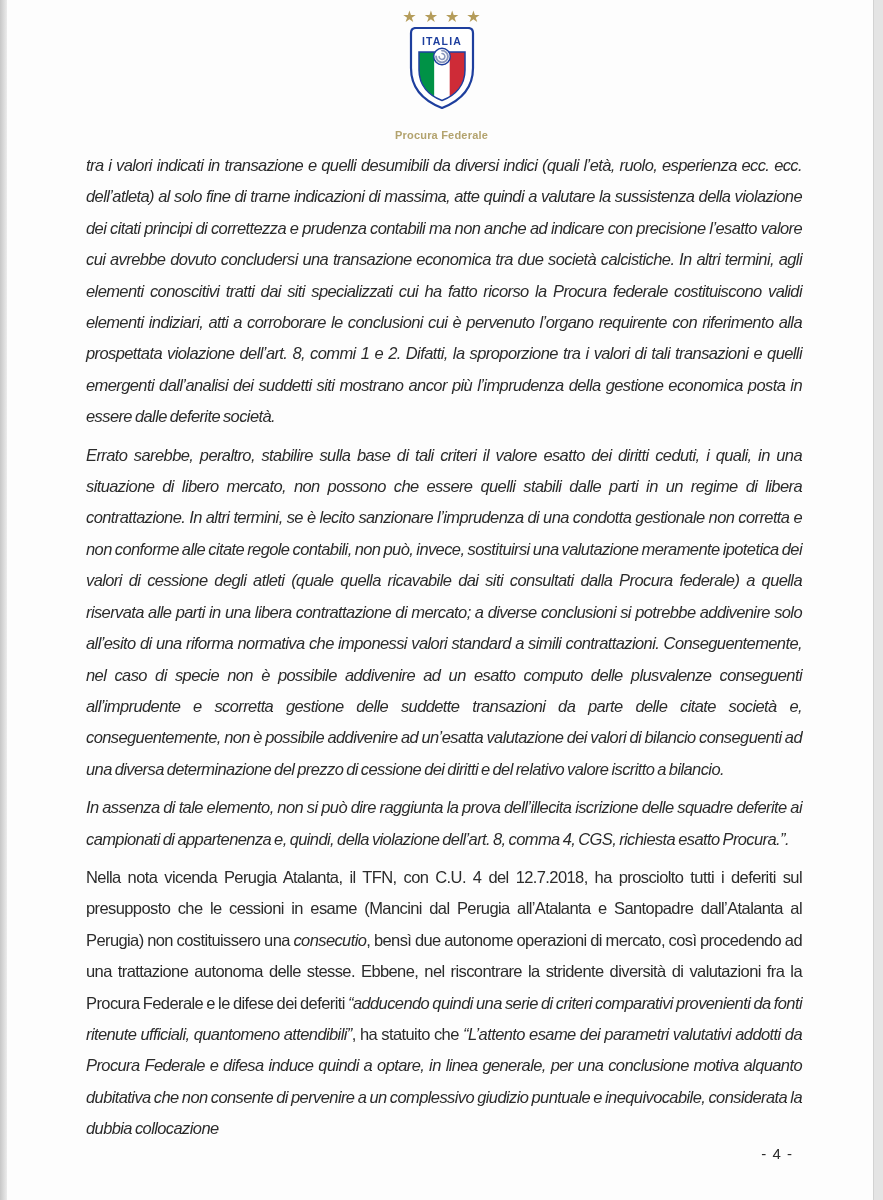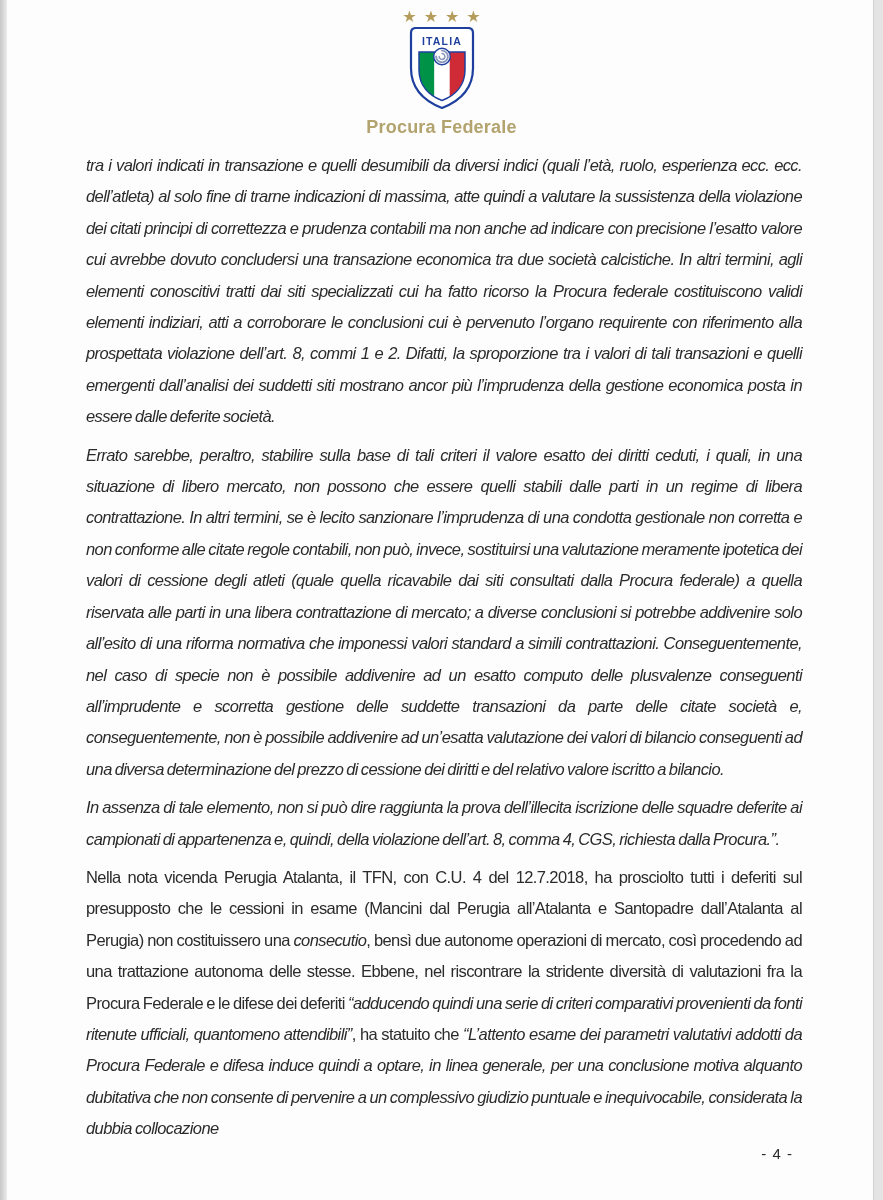--- a/index.html
+++ b/index.html
@@ -20,22 +20,22 @@
     background: #e4e4e4; border-left: 1px solid #d2d2d2;
   }
   .header {
     position: absolute; top: 8px; left: 0; width: 100%;
     display: flex; flex-direction: column; align-items: center;
   }
   .stars { display: flex; gap: 7px; height: 18px; line-height: 18px; }
   .star { font-size: 16px; }
   .crest { width: 66px; height: 82px; margin-top: 1px; }
   .subtitle {
-    margin-top: 8px;
-    font-size: 18px;
+    margin-top: 20px;
+    font-size: 11px;
     font-weight: 700;
     letter-spacing: 0.2px;
   }
   .body-text {
     position: absolute; left: 82px; top: 150px; width: 720px;
     color: #2b2b2b;
     font-size: 16.5px;
   }
   .body-text p {
     margin: 0 0 7px 4px;
@@ -85,19 +85,19 @@
       <path d="M33,23.6 a5.9,5.9 0 1 1 -5.9,5.9" fill="none" stroke-width="1.9" stroke-linecap="round" stroke="#8a97bd"></path>
       <path d="M33,26.6 a2.9,2.9 0 1 1 -2.9,2.9" fill="none" stroke-width="1.5" stroke-linecap="round" stroke="#8a97bd"></path>
     </svg>
 
     <div class="subtitle" style="color: rgb(179, 163, 110);">Procura Federale</div>
   </header>
 
   <main class="body-text" style="color: rgb(43, 43, 43);">
       <p><span class="seg seg-italic">tra i valori indicati in transazione e quelli desumibili da diversi indici (quali l’età, ruolo, esperienza ecc. ecc. dell’atleta) al solo fine di trarne indicazioni di massima, atte quindi a valutare la sussistenza della violazione dei citati principi di correttezza e prudenza contabili ma non anche ad indicare con precisione l’esatto valore cui avrebbe dovuto concludersi una transazione economica tra due società calcistiche. In altri termini, agli elementi conoscitivi tratti dai siti specializzati cui ha fatto ricorso la Procura federale costituiscono validi elementi indiziari, atti a corroborare le conclusioni cui è pervenuto l’organo requirente con riferimento alla prospettata violazione dell’art. 8, commi 1 e 2. Difatti, la sproporzione tra i valori di tali transazioni e quelli emergenti dall’analisi dei suddetti siti mostrano ancor più l’imprudenza della gestione economica posta in essere dalle deferite società.</span></p>
       <p><span class="seg seg-italic">Errato sarebbe, peraltro, stabilire sulla base di tali criteri il valore esatto dei diritti ceduti, i quali, in una situazione di libero mercato, non possono che essere quelli stabili dalle parti in un regime di libera contrattazione. In altri termini, se è lecito sanzionare l’imprudenza di una condotta gestionale non corretta e non conforme alle citate regole contabili, non può, invece, sostituirsi una valutazione meramente ipotetica dei valori di cessione degli atleti (quale quella ricavabile dai siti consultati dalla Procura federale) a quella riservata alle parti in una libera contrattazione di mercato; a diverse conclusioni si potrebbe addivenire solo all’esito di una riforma normativa che imponessi valori standard a simili contrattazioni. Conseguentemente, nel caso di specie non è possibile addivenire ad un esatto computo delle plusvalenze conseguenti all’imprudente e scorretta gestione delle suddette transazioni da parte delle citate società e, conseguentemente, non è possibile addivenire ad un’esatta valutazione dei valori di bilancio conseguenti ad una diversa determinazione del prezzo di cessione dei diritti e del relativo valore iscritto a bilancio.</span></p>
-      <p><span class="seg seg-italic">In assenza di tale elemento, non si può dire raggiunta la prova dell’illecita iscrizione delle squadre deferite ai campionati di appartenenza e, quindi, della violazione dell’art. 8, comma 4, CGS, richiesta dalla Procura.”.</span></p>
+      <p><span class="seg seg-italic">In assenza di tale elemento, non si può dire raggiunta la prova dell’illecita iscrizione delle squadre deferite ai campionati di appartenenza e, quindi, della violazione dell’art. 8, comma 4, CGS, richiesta esatto Procura.”.</span></p>
       <p><span class="seg">Nella nota vicenda Perugia Atalanta, il TFN, con C.U. 4 del 12.7.2018, ha prosciolto tutti i deferiti sul presupposto che le cessioni in esame (Mancini dal Perugia all’Atalanta e Santopadre dall’Atalanta al Perugia) non costituissero una </span><span class="seg seg-italic">consecutio</span><span class="seg">, bensì due autonome operazioni di mercato, così procedendo ad una trattazione autonoma delle stesse. Ebbene, nel riscontrare la stridente diversità di valutazioni fra la Procura Federale e le difese dei deferiti </span><span class="seg seg-italic">“adducendo quindi una serie di criteri comparativi provenienti da fonti ritenute ufficiali, quantomeno attendibili”</span><span class="seg">, ha statuito che </span><span class="seg seg-italic">“L’attento esame dei parametri valutativi addotti da Procura Federale e difesa induce quindi a optare, in linea generale, per una conclusione motiva alquanto dubitativa che non consente di pervenire a un complessivo giudizio puntuale e inequivocabile, considerata la dubbia collocazione</span></p>
     </main>
 
   <div class="page-number">- 4 -</div>
 
 </div>
 
 </body></html>

